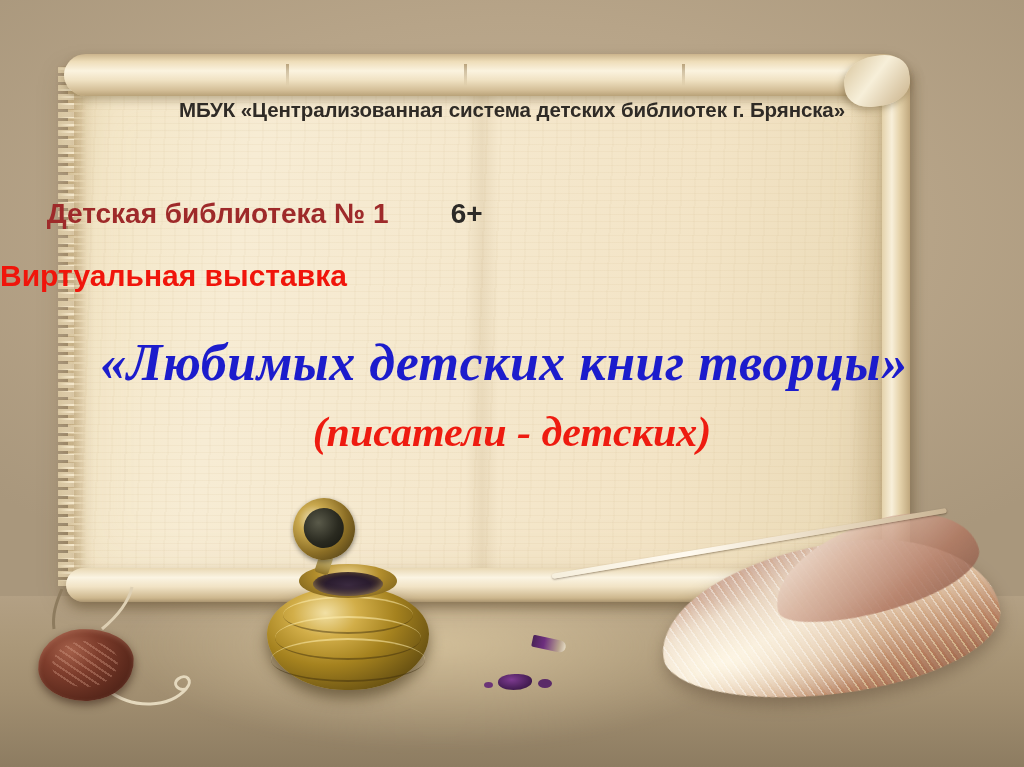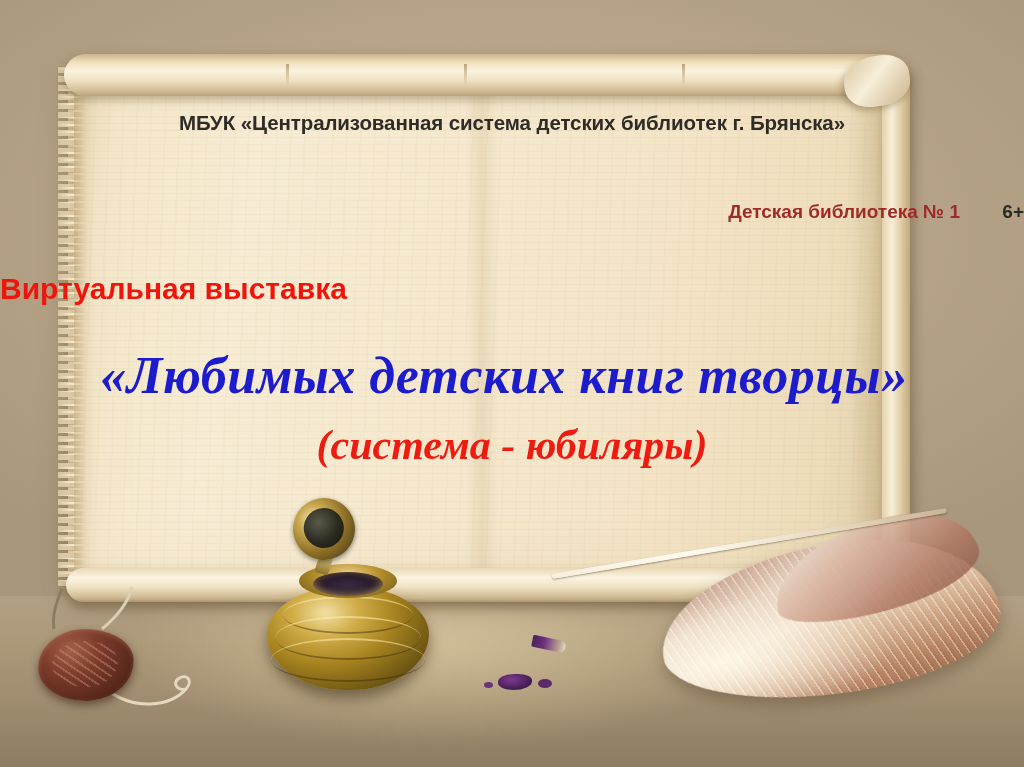--- a/index.html
+++ b/index.html
@@ -175,39 +175,39 @@
     box-shadow: 4px 0 11px rgba(80,60,28,.33);
   }
 
   
   .text-layer {
     position: absolute;
     left: 0; top: 0;
     width: 1024px; height: 767px;
     pointer-events: none;
   }
-  .text-layer > * { pointer-events: auto; margin-top: 13px; }
+  .text-layer > * { pointer-events: auto; }
 
   .line-org {
     position: absolute;
     left: 0; width: 1024px;
     top: 98px;
     text-align: center;
     font-size: 20.5px;
     font-weight: bold;
     color: #2f2b26;
     letter-spacing: -.1px;
   }
 
   .row-branch {
     position: absolute;
     left: 0; width: 1024px;
     top: 166px;
-    text-align: right;
-    font-size: 19px;
+    text-align: left;
+    font-size: 28px;
     font-weight: bold;
     white-space: pre;
   }
   .branch-name { color: #9e2a2a; }
   .age-badge   { color: #2c2a27; }
 
   .line-virtual {
     position: absolute;
     left: 0; width: 1024px;
     top: 259px;
@@ -433,21 +433,21 @@
     <div class="line-org">МБУК «Централизованная система детских библиотек г. Брянска»</div>
 
     <div class="row-branch">
       <span class="branch-name">Детская библиотека № 1</span><span>        </span><span class="age-badge">6+</span>
     </div>
 
     <div class="line-virtual">Виртуальная выставка</div>
 
     <div class="line-title">«Любимых детских книг творцы»</div>
 
-    <div class="line-subtitle">(система - юбиляры)</div>
+    <div class="line-subtitle">(писатели - детских)</div>
 
   </div>
 
   <div class="inkwell">
     <div class="body"></div>
     <div class="ring r1"></div>
     <div class="ring r2"></div>
     <div class="ring r3"></div>
     <div class="neck"></div>
     <div class="mouth"></div>

